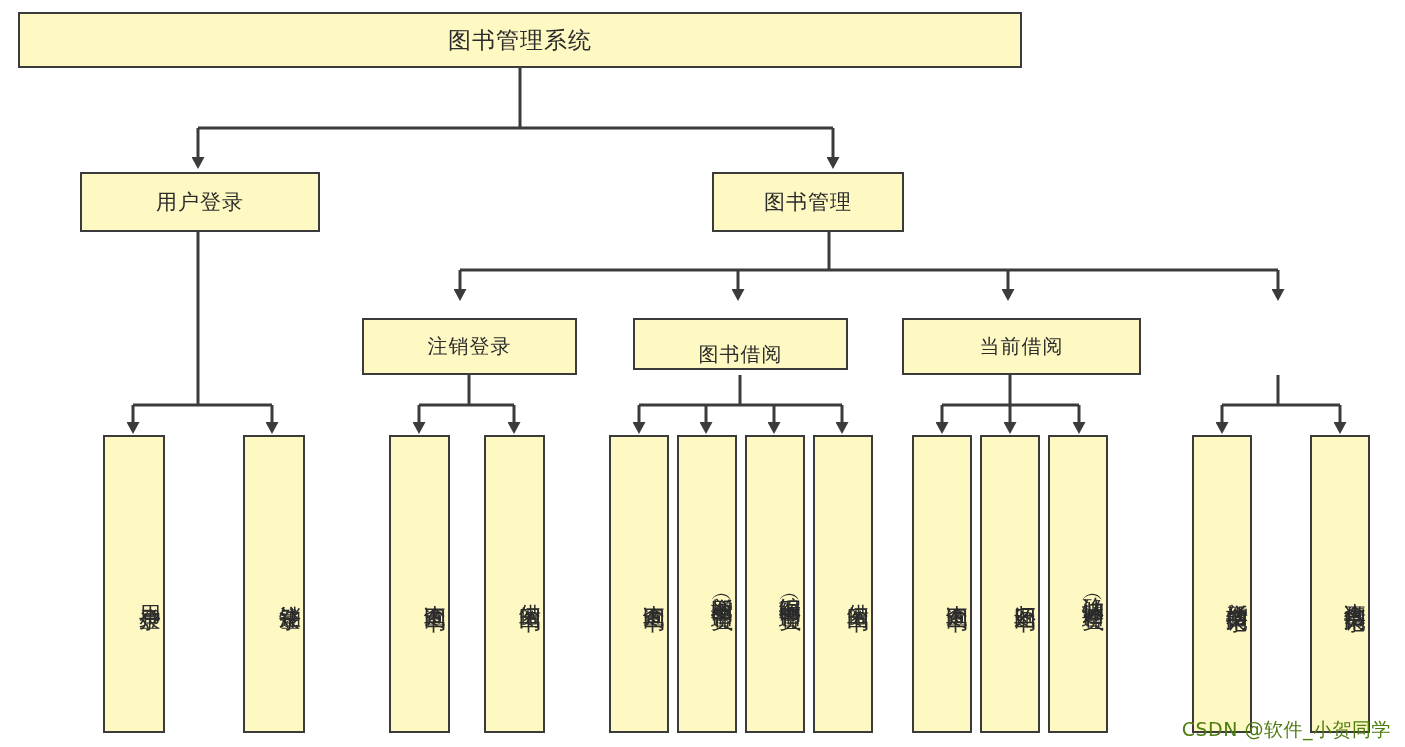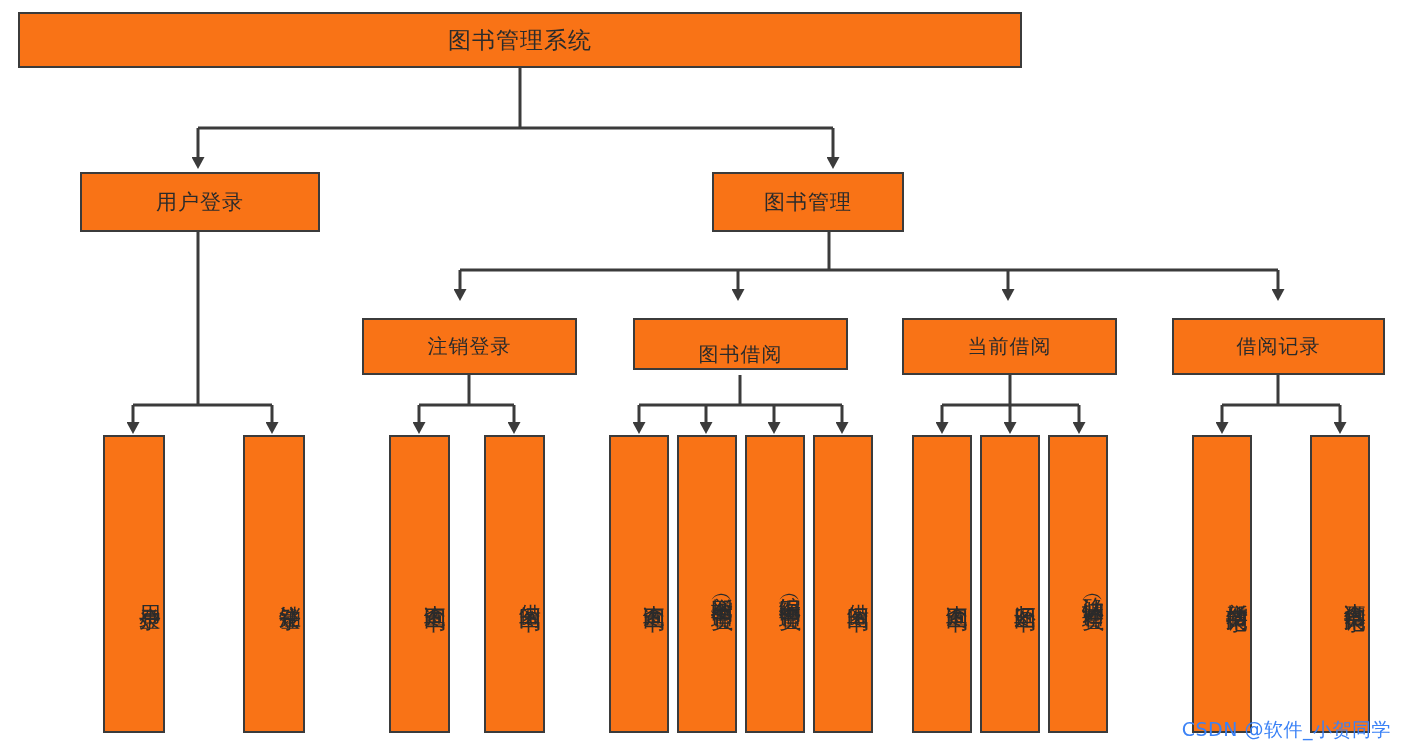--- a/index.html
+++ b/index.html
@@ -8,21 +8,21 @@
     background:#ffffff;
     font-family:"DejaVu Sans","Liberation Sans",sans-serif;
     overflow:hidden;
     position:relative;
   }
   #canvas{position:absolute;left:0;top:0;width:1405px;height:747px;}
   .node{
     position:absolute;
     box-sizing:border-box;
     border:2.5px solid #3b3b3b;
-    background:#f97316;
+    background:#fef9c3;
     display:flex;
     align-items:center;
     justify-content:center;
     color:#2b2b2b;
     letter-spacing:1px;
   }
   .node.root{font-size:23px;}
   .node.lvl1{font-size:21px;}
   .node.lvl2{font-size:20px;}
   .node.leaf{
@@ -35,21 +35,21 @@
     justify-content:center;
     padding-top:14px;
   }
   .node.leaf.tall{padding-top:8px;}
   .nodelabel{display:block;white-space:nowrap;}
   svg.wires{position:absolute;left:0;top:0;width:1405px;height:747px;pointer-events:none;}
   .wm{
     position:absolute;
     right:14px;bottom:4px;
     font-size:19px;
-    color:#3b82f6;
+    color:#4d7c0f;
     letter-spacing:0.5px;
     white-space:nowrap;
   }
 </style>
 </head>
 <body>
 
 <div id="canvas">
 
   <svg class="wires" viewBox="0 0 1405 747">
@@ -112,25 +112,22 @@
   <div class="node lvl1" style="left:712px;top:172px;width:192px;height:60px;">
     <span class="nodelabel">图书管理</span>
   </div>
 
   <div class="node lvl2" style="left:362px;top:318px;width:215px;height:57px;">
     <span class="nodelabel">注销登录</span>
   </div>
   <div class="node lvl2" style="left:633px;top:318px;width:215px;height:52px;align-items:flex-end;">
     <span class="nodelabel">图书借阅</span>
   </div>
-  <div class="node lvl2" style="left:902px;top:318px;width:215px;height:57px;">
+  <div class="node lvl2" style="left:902px;top:318px;width:239px;height:57px;">
     <span class="nodelabel">当前借阅</span>
-  </div>
-  <div class="node lvl2" style="left:1172px;top:318px;width:213px;height:57px;">
-    <span class="nodelabel">借阅记录</span>
   </div>
 
   <div class="node leaf" style="left:103px;top:435px;width:62px;height:298px;">
     <span class="nodelabel">用户登录</span>
   </div>
   <div class="node leaf" style="left:243px;top:435px;width:62px;height:298px;">
     <span class="nodelabel">注销登录</span>
   </div>
 
   <div class="node leaf" style="left:389px;top:435px;width:61px;height:298px;">

